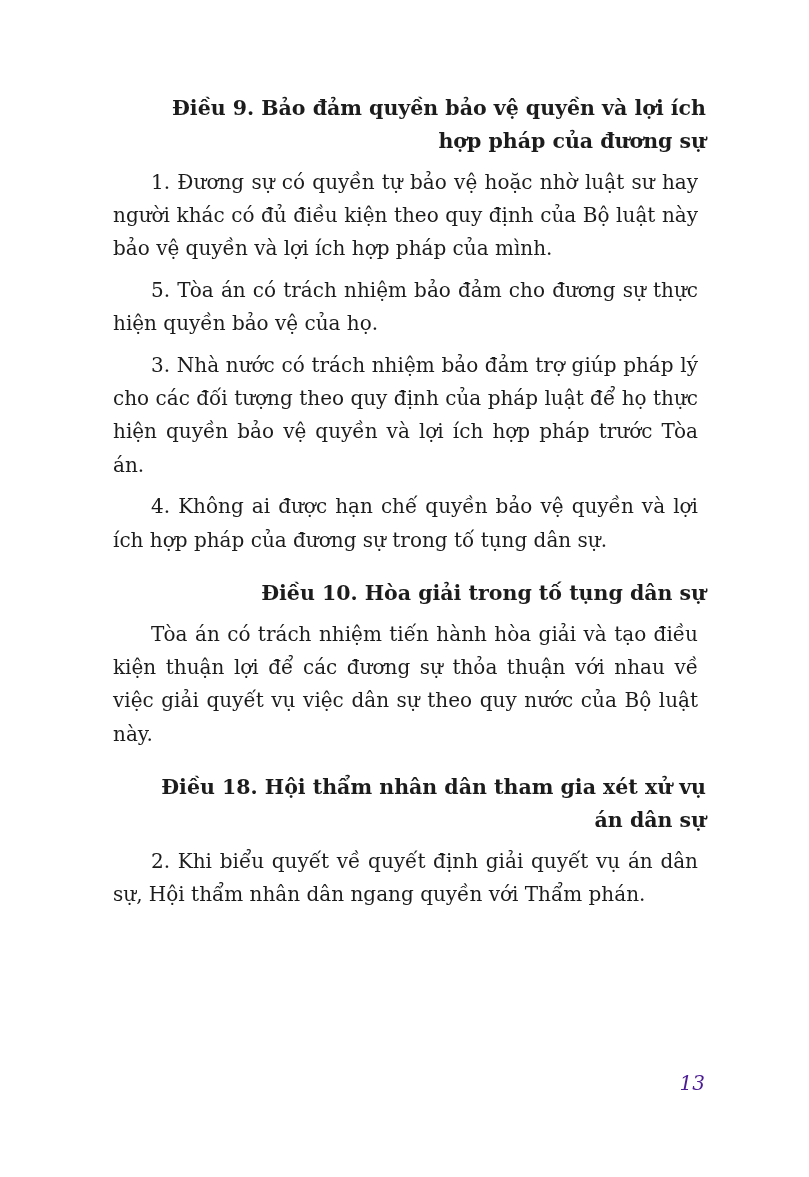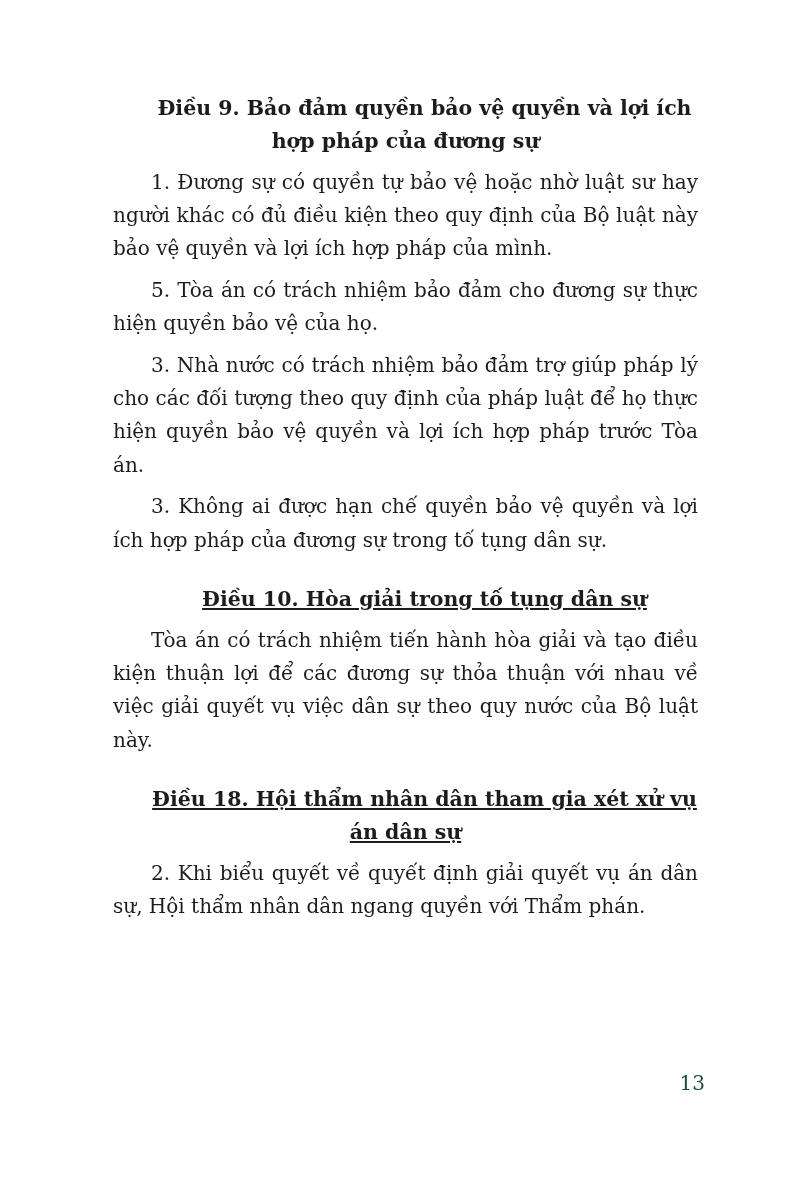--- a/index.html
+++ b/index.html
@@ -22,53 +22,53 @@
     left: 105px;
     width: 601px;
     font-size: 20px;
     line-height: 1.67;
   }
   .article-heading {
     font-size: 20.5px;
     font-weight: bold;
     margin: 0 0 6px 0;
     text-indent: 38px;
-    text-align: center;
+    text-align: right;
     line-height: 1.6;
   }
   .article-heading.spaced {
-    margin-top: 26px;
-    text-decoration: underline;
+    margin-top: 20px;
   }
   .body-paragraph {
     margin: 8px;
     text-indent: 38px;
     text-align: justify;
     text-justify: inter-word;
   }
   .page-number {
     position: absolute;
     right: 104px;
     bottom: 82px;
     font-size: 20px;
-    color: #14532d;
+    color: #4c1d95;
+    font-style: italic;
   }
 </style>
 </head>
 <body>
 
 <div class="page">
   <div class="content">
 
     <section>
       <h2 class="article-heading">Điều 9. Bảo đảm quyền bảo vệ quyền và lợi ích hợp pháp của đương sự</h2>
       <p class="body-paragraph">1. Đương sự có quyền tự bảo vệ hoặc nhờ luật sư hay người khác có đủ điều kiện theo quy định của Bộ luật này bảo vệ quyền và lợi ích hợp pháp của mình.</p>
       <p class="body-paragraph">5. Tòa án có trách nhiệm bảo đảm cho đương sự thực hiện quyền bảo vệ của họ.</p>
       <p class="body-paragraph">3. Nhà nước có trách nhiệm bảo đảm trợ giúp pháp lý cho các đối tượng theo quy định của pháp luật để họ thực hiện quyền bảo vệ quyền và lợi ích hợp pháp trước Tòa án.</p>
-      <p class="body-paragraph">3. Không ai được hạn chế quyền bảo vệ quyền và lợi ích hợp pháp của đương sự trong tố tụng dân sự.</p>
+      <p class="body-paragraph">4. Không ai được hạn chế quyền bảo vệ quyền và lợi ích hợp pháp của đương sự trong tố tụng dân sự.</p>
     </section>
 
     <section>
       <h2 class="article-heading spaced">Điều 10. Hòa giải trong tố tụng dân sự</h2>
       <p class="body-paragraph">Tòa án có trách nhiệm tiến hành hòa giải và tạo điều kiện thuận lợi để các đương sự thỏa thuận với nhau về việc giải quyết vụ việc dân sự theo quy nước của Bộ luật này.</p>
     </section>
 
     <section>
       <h2 class="article-heading spaced">Điều 18. Hội thẩm nhân dân tham gia xét xử vụ án dân sự</h2>
       <p class="body-paragraph">2. Khi biểu quyết về quyết định giải quyết vụ án dân sự, Hội thẩm nhân dân ngang quyền với Thẩm phán.</p>

